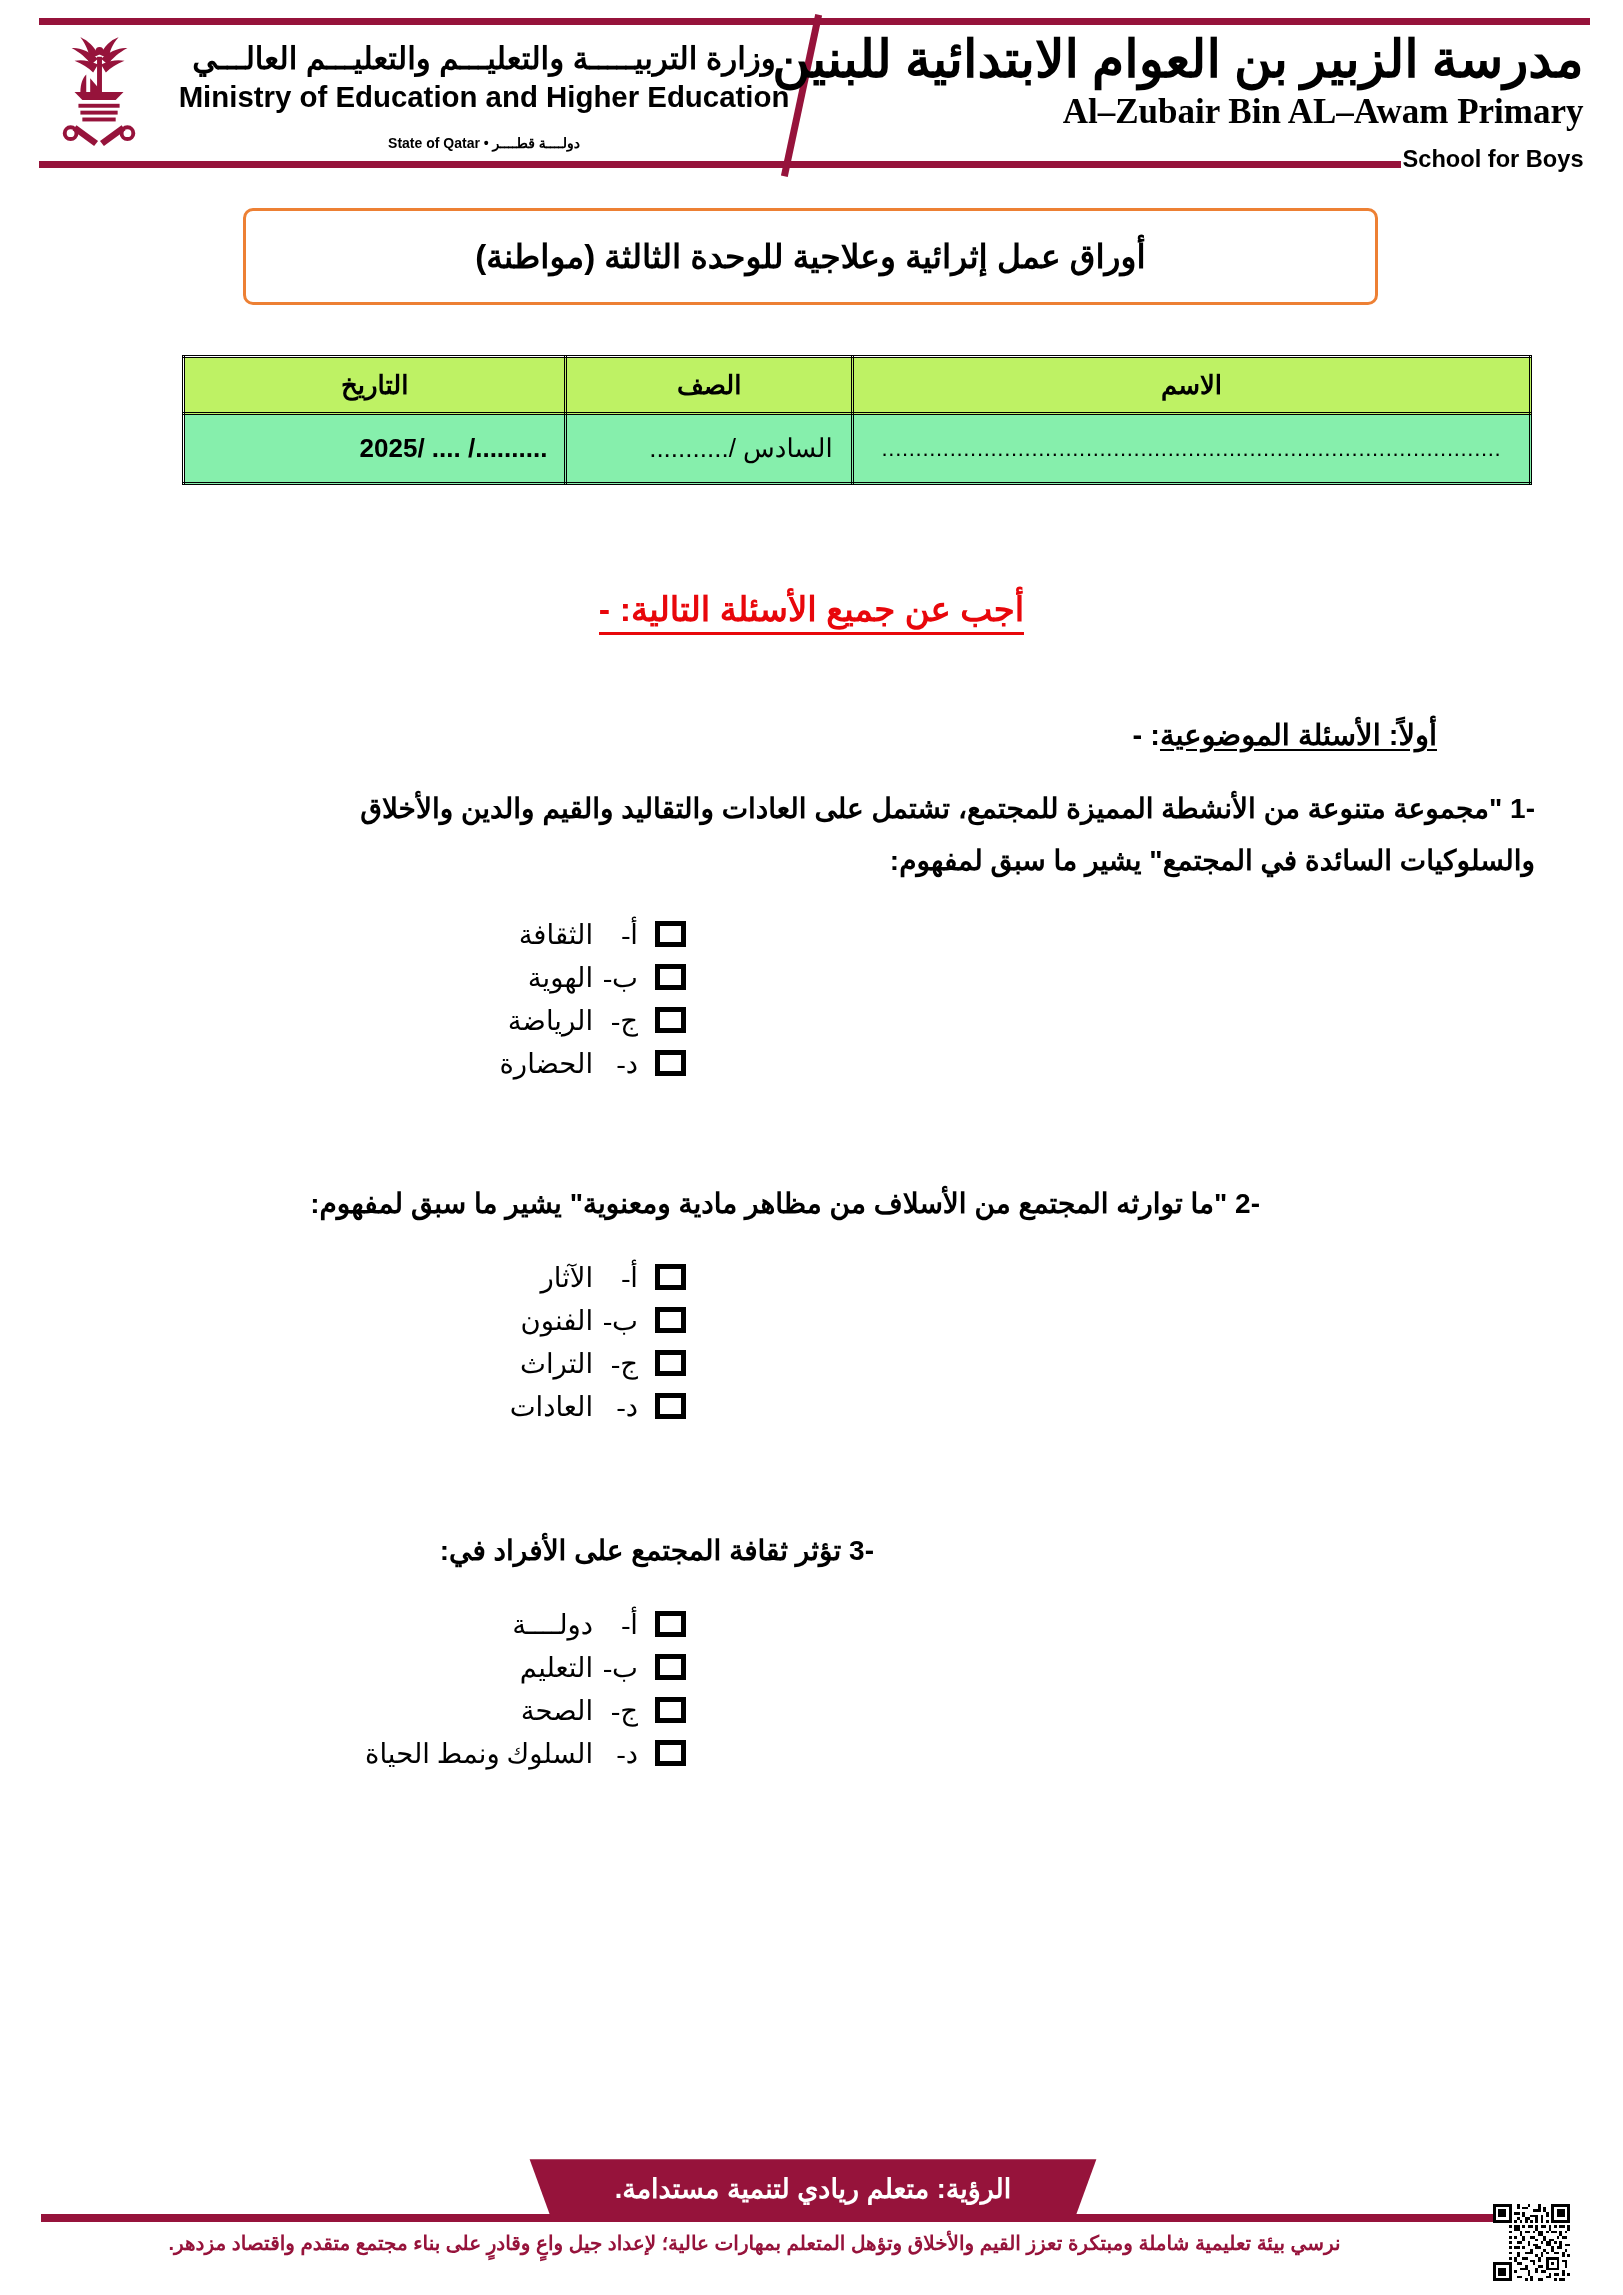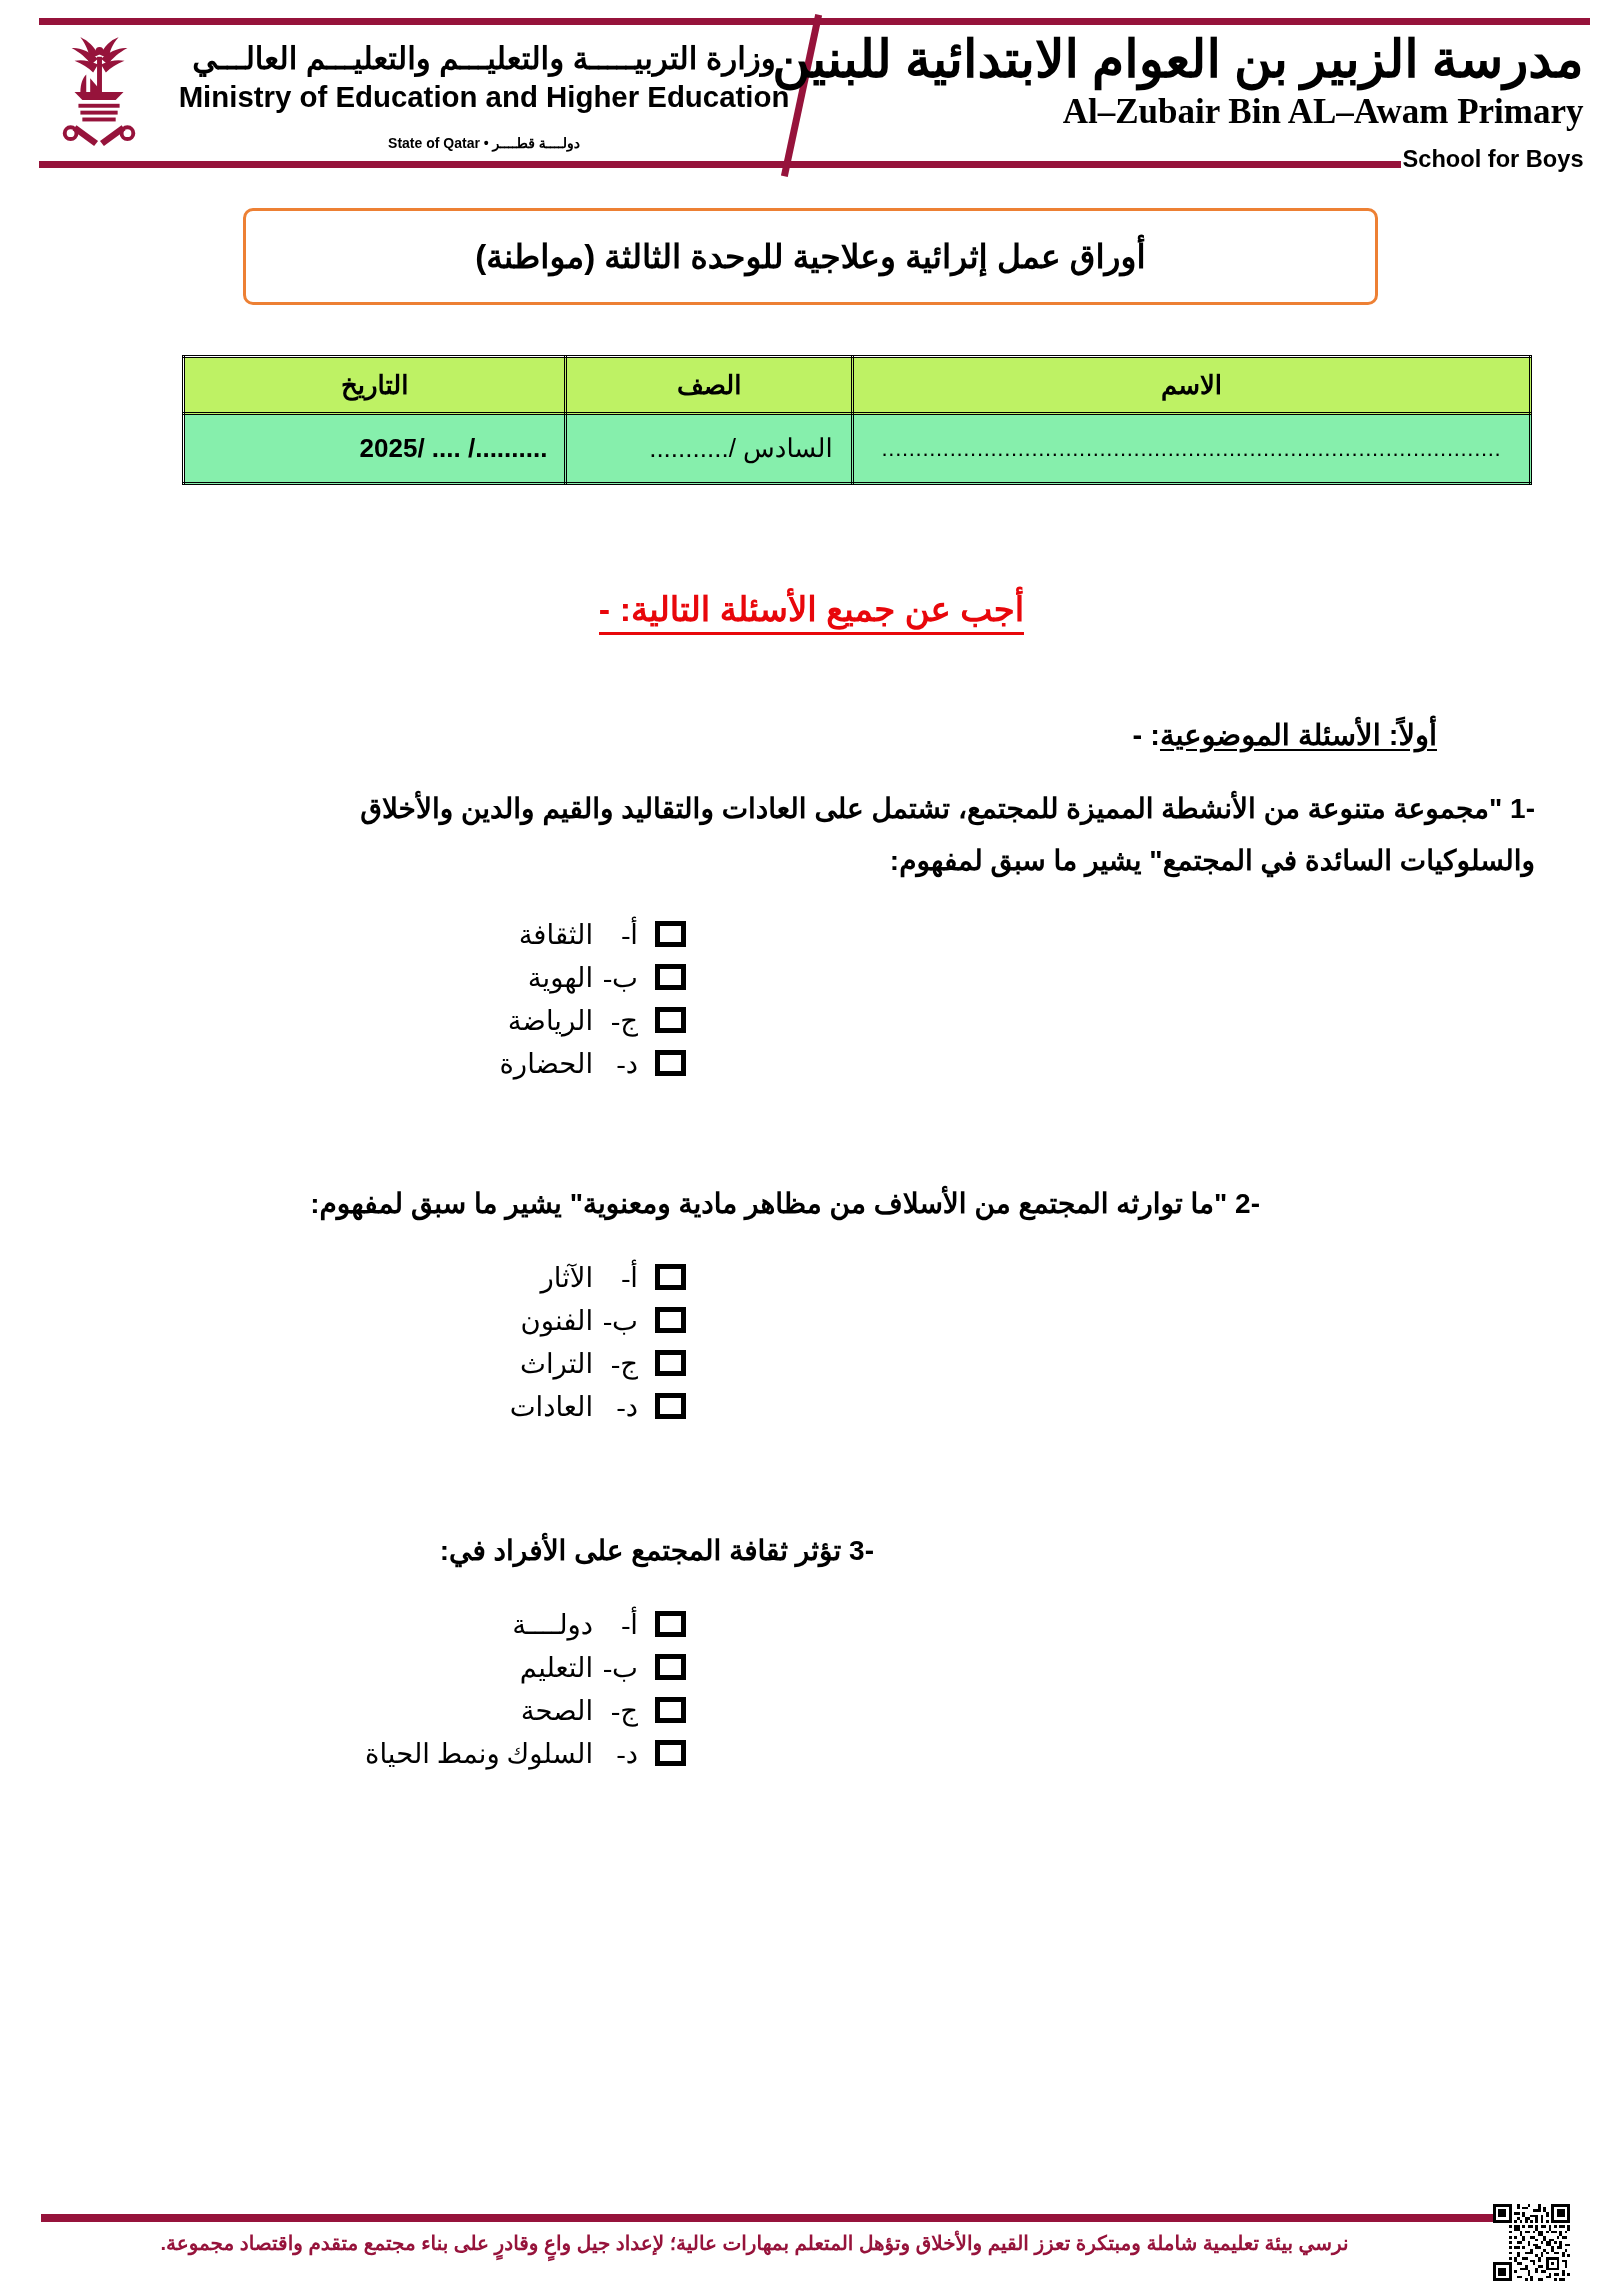--- a/index.html
+++ b/index.html
@@ -595,22 +595,26 @@
       <div class="opt-label">
         <span class="opt-letter">د-</span>
         <span>السلوك ونمط الحياة</span>
       </div>
     </div>
   </div>
 </div>
 
 <div class="footer">
   <div class="footer-rule"></div>
+  <div class="vision-banner">
+    <div class="vision-shape"></div>
+    <div class="vision-text">الرؤية: متعلم ريادي لتنمية مستدامة.</div>
+  </div>
   <div class="mission">
-    <span>نرسي بيئة تعليمية شاملة ومبتكرة تعزز القيم والأخلاق وتؤهل المتعلم بمهارات عالية؛ لإعداد جيل واعٍ وقادرٍ على بناء مجتمع متقدم واقتصاد مجموعة.</span>
+    <span>نرسي بيئة تعليمية شاملة ومبتكرة تعزز القيم والأخلاق وتؤهل المتعلم بمهارات عالية؛ لإعداد جيل واعٍ وقادرٍ على بناء مجتمع متقدم واقتصاد مزدهر.</span>
   </div>
 </div>
 
 <div class="qr">
   <svg viewBox="0 0 29 29" width="77" height="77" shape-rendering="crispEdges" aria-hidden="true">
     <rect width="29" height="29" fill="#fff"></rect>
     <g fill="#000">
 
       <rect x="0" y="0" width="7" height="1"></rect>
         <rect x="0" y="6" width="7" height="1"></rect>

